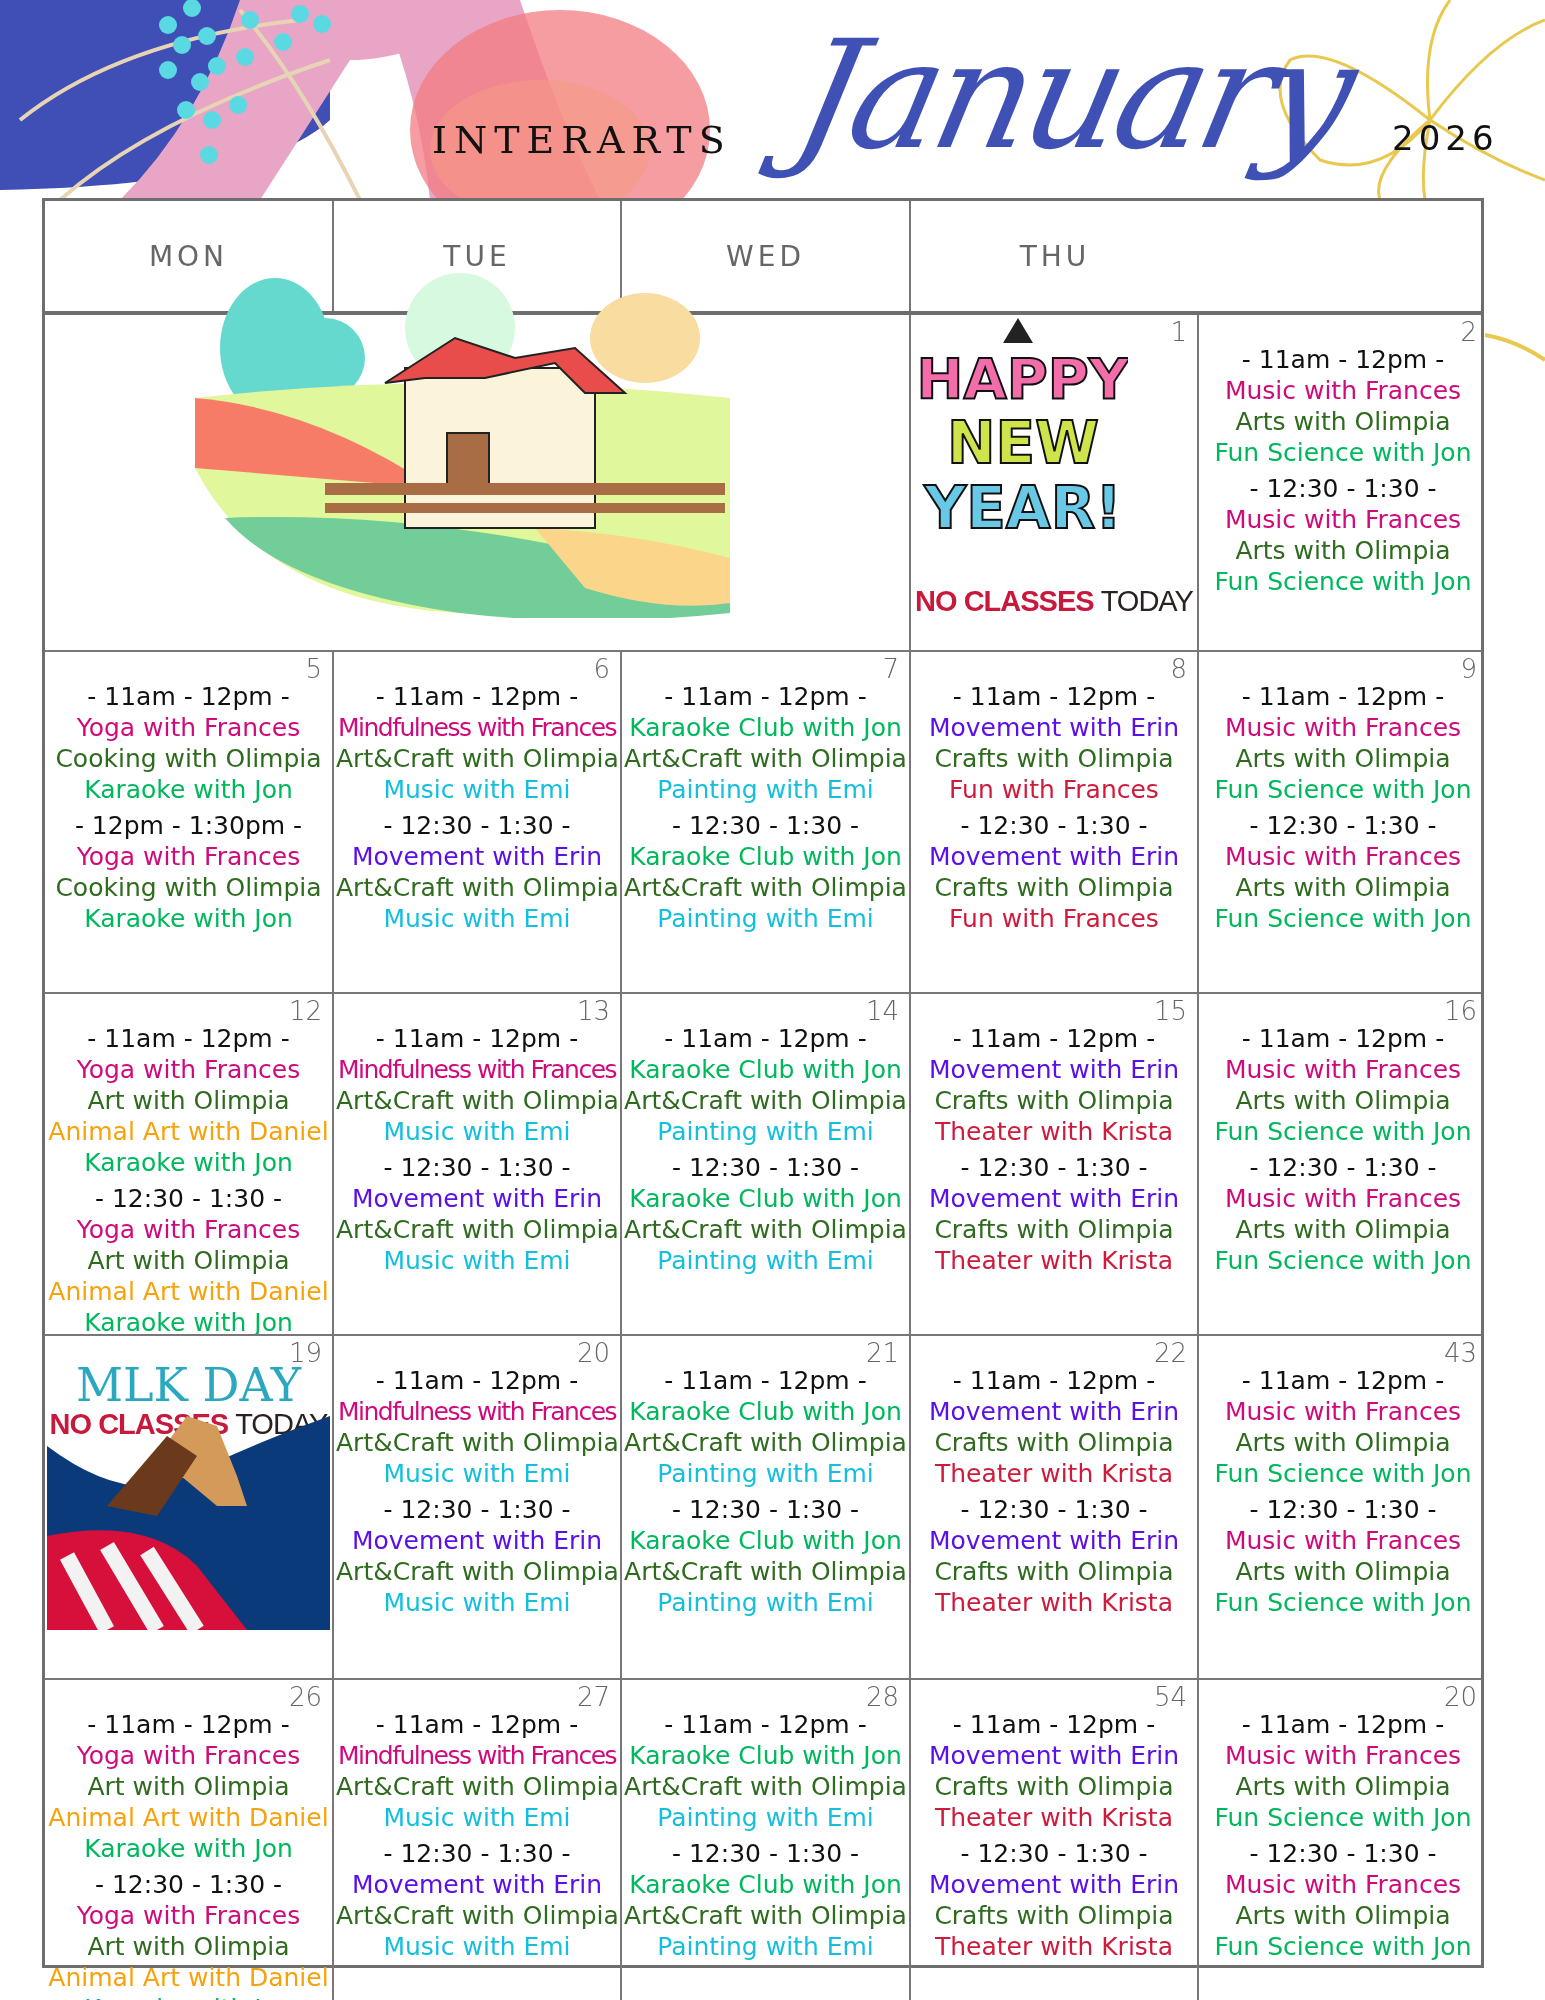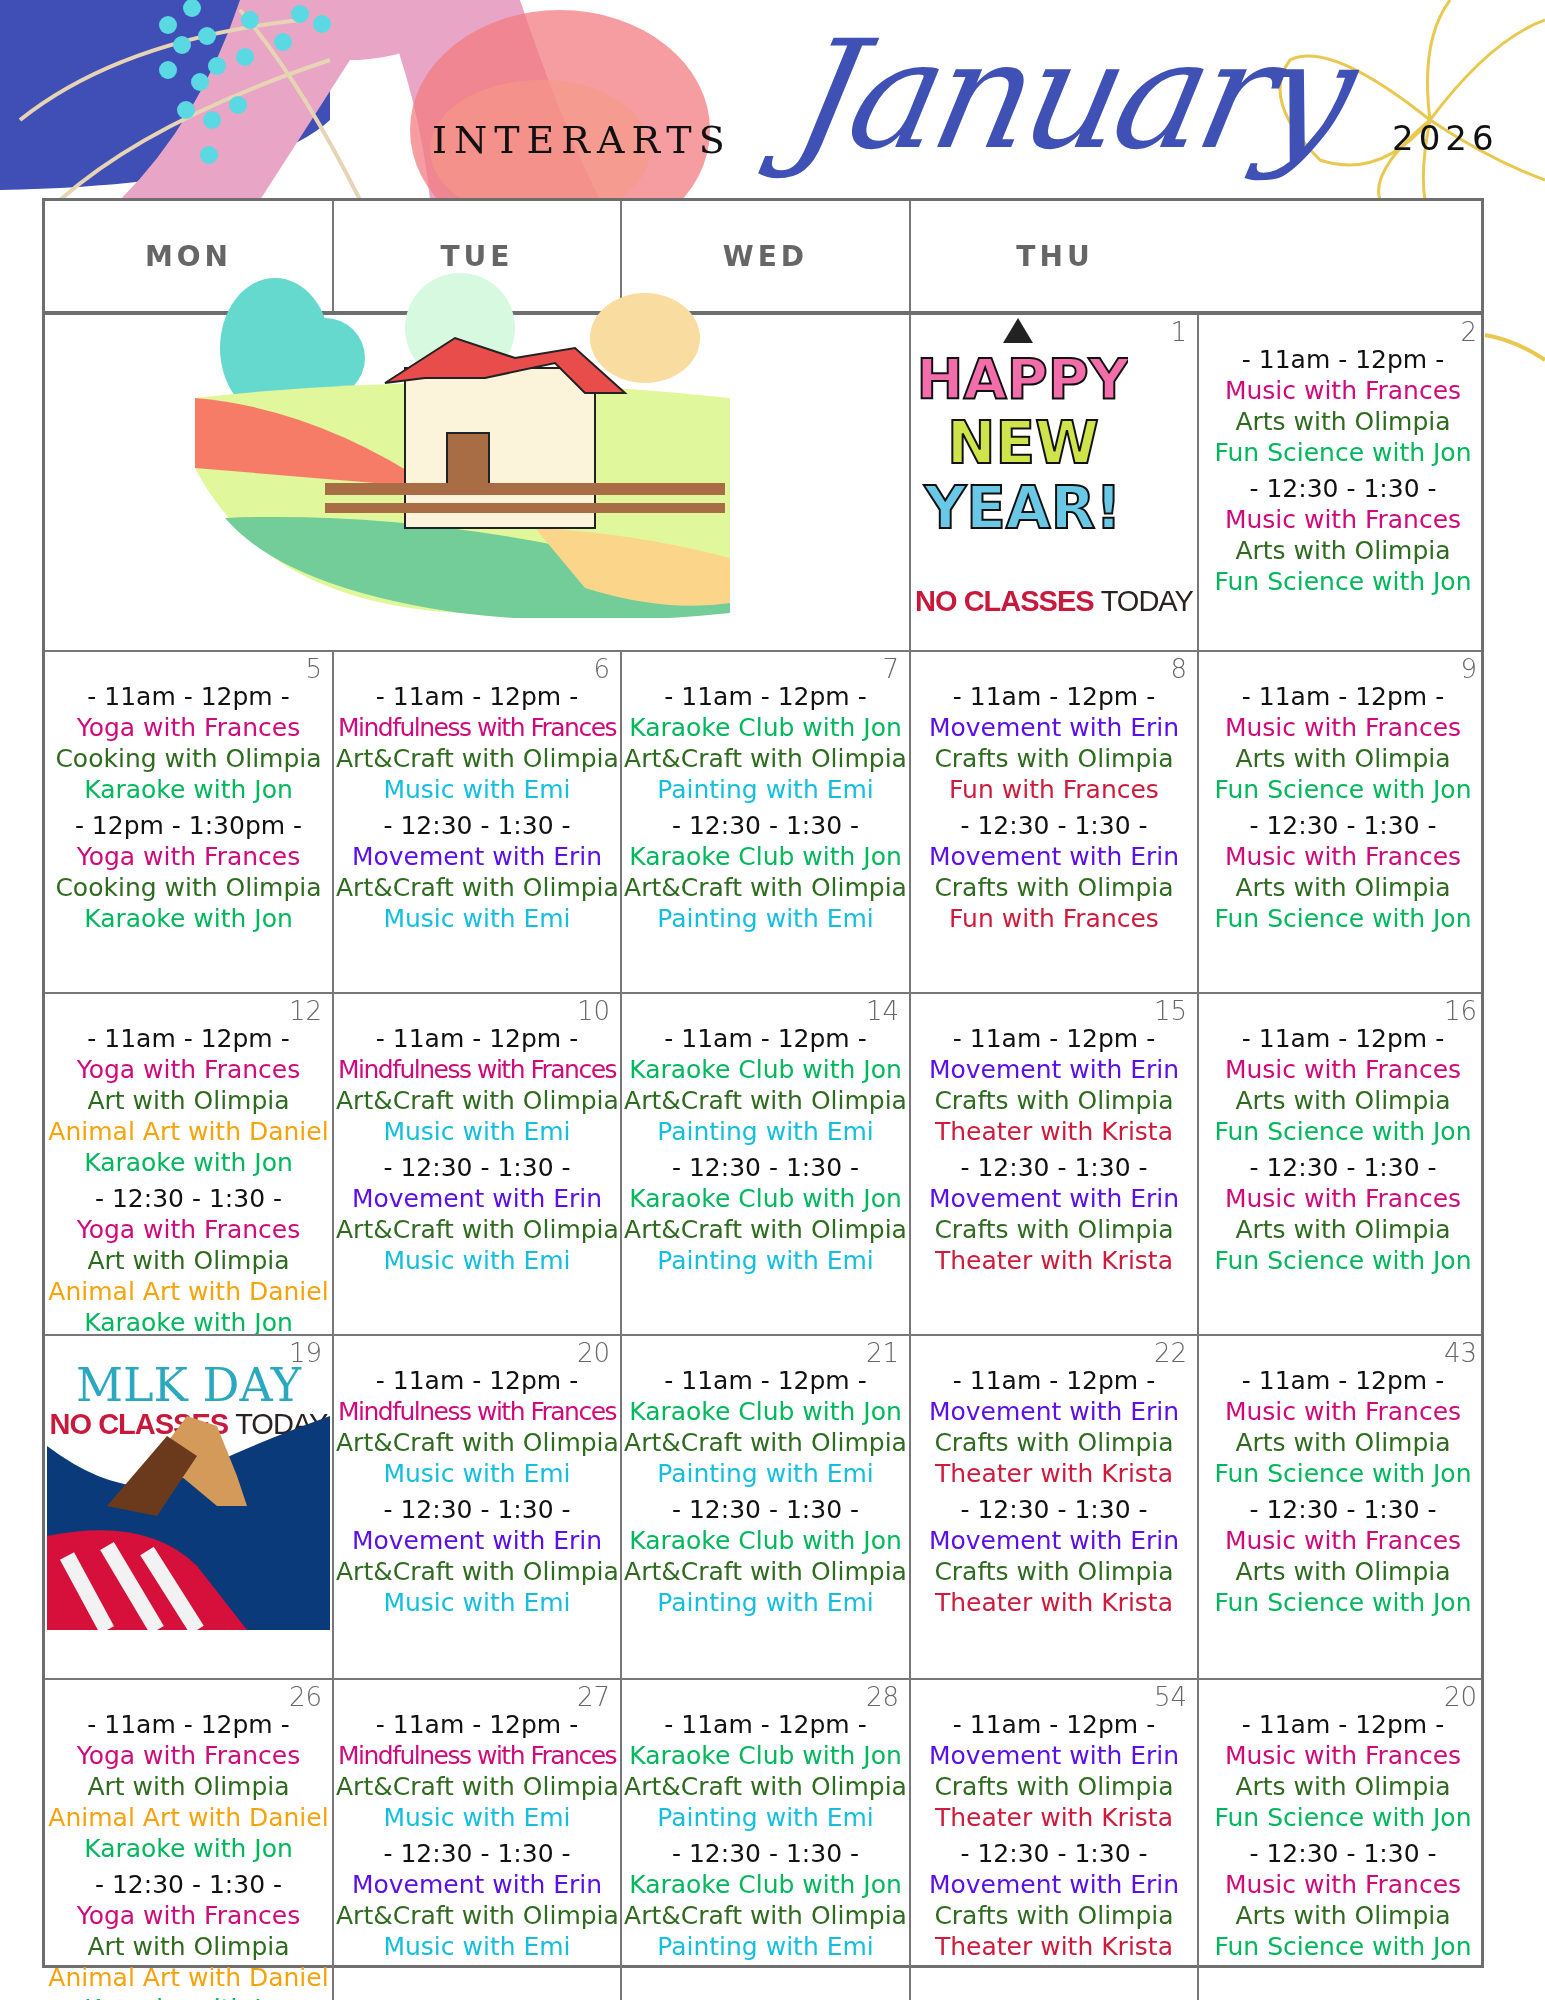--- a/index.html
+++ b/index.html
@@ -18,21 +18,21 @@
     transform:skewX(-12deg); letter-spacing:-6px;
   }
   #year {
     position:absolute; left:1392px; top:118px; font-size:34px; letter-spacing:5px;
     color:#111; z-index:6;
   }
   #calendar {
     position:absolute; left:42px; top:198px; width:1442px; height:1770px;
     border:3px solid #6e6e6e; box-sizing:border-box; z-index:2; background:transparent;
   }
-  .hdr-row { display:grid; grid-template-columns:289px 288px 289px 288px 288px; height:110px; border-bottom:4px solid #6e6e6e;font-weight:bold; }
+  .hdr-row { display:grid; grid-template-columns:289px 288px 289px 288px 288px; height:110px; border-bottom:4px solid #6e6e6e; }
   .hdr-cell { display:flex; align-items:center; justify-content:center; font-size:28px; letter-spacing:4px; color:#666; border-right:2px solid #777; }
   .hdr-cell:last-child { border-right:none; }
   .week { display:grid; grid-template-columns:289px 288px 289px 288px 288px; border-bottom:2px solid #777; position:relative; }
   .week:last-child { border-bottom:none; }
   .day { position:relative; border-right:2px solid #777; text-align:center; box-sizing:border-box; padding:30px 2px 0 2px; overflow:hidden; }
   .day:last-child { border-right:none; }
   .daynum { position:absolute; right:10px; top:2px; font-size:26px; color:#666; font-weight:300; z-index:4;}
   .slot-time { font-size:25px; color:#111; margin-top:6px; line-height:30px; }
   .slot-time.first { margin-top:0; }
   .act { font-size:25px; line-height:31px; white-space:nowrap; }
@@ -174,21 +174,21 @@
           <div class="act" style="color: rgb(47, 107, 31);">Art with Olimpia</div>
           <div class="act" style="color: rgb(247, 162, 10);">Animal Art with Daniel</div>
           <div class="act" style="color: rgb(0, 184, 92);">Karaoke with Jon</div>
           <div class="slot-time">- 12:30 - 1:30 -</div>
           <div class="act" style="color: rgb(209, 10, 124);">Yoga with Frances</div>
           <div class="act" style="color: rgb(47, 107, 31);">Art with Olimpia</div>
           <div class="act" style="color: rgb(247, 162, 10);">Animal Art with Daniel</div>
           <div class="act" style="color: rgb(0, 184, 92);">Karaoke with Jon</div>
         </div>
         <div class="day">
-          <div class="daynum">10</div>
+          <div class="daynum">13</div>
           <div class="slot-time first">- 11am - 12pm -</div>
           <div class="act narrow" style="color: rgb(209, 10, 124);">Mindfulness with Frances</div>
           <div class="act" style="color: rgb(47, 107, 31);">Art&amp;Craft with Olimpia</div>
           <div class="act" style="color: rgb(20, 191, 221);">Music with Emi</div>
           <div class="slot-time">- 12:30 - 1:30 -</div>
           <div class="act" style="color: rgb(91, 16, 234);">Movement with Erin</div>
           <div class="act" style="color: rgb(47, 107, 31);">Art&amp;Craft with Olimpia</div>
           <div class="act" style="color: rgb(20, 191, 221);">Music with Emi</div>
         </div>
         <div class="day">

